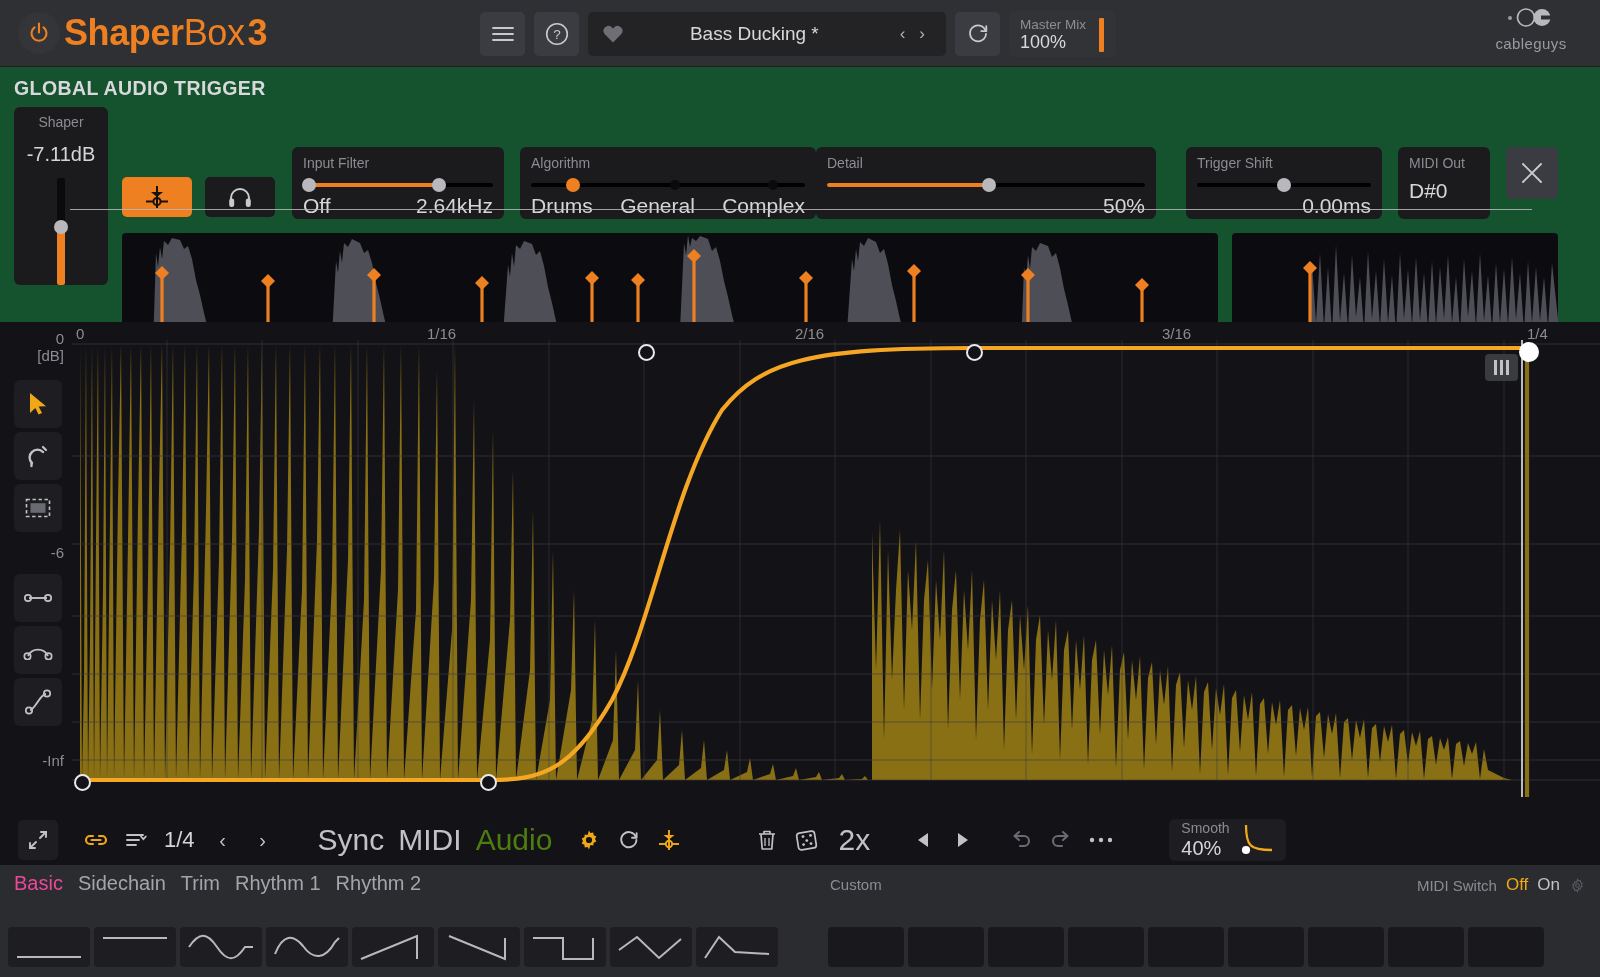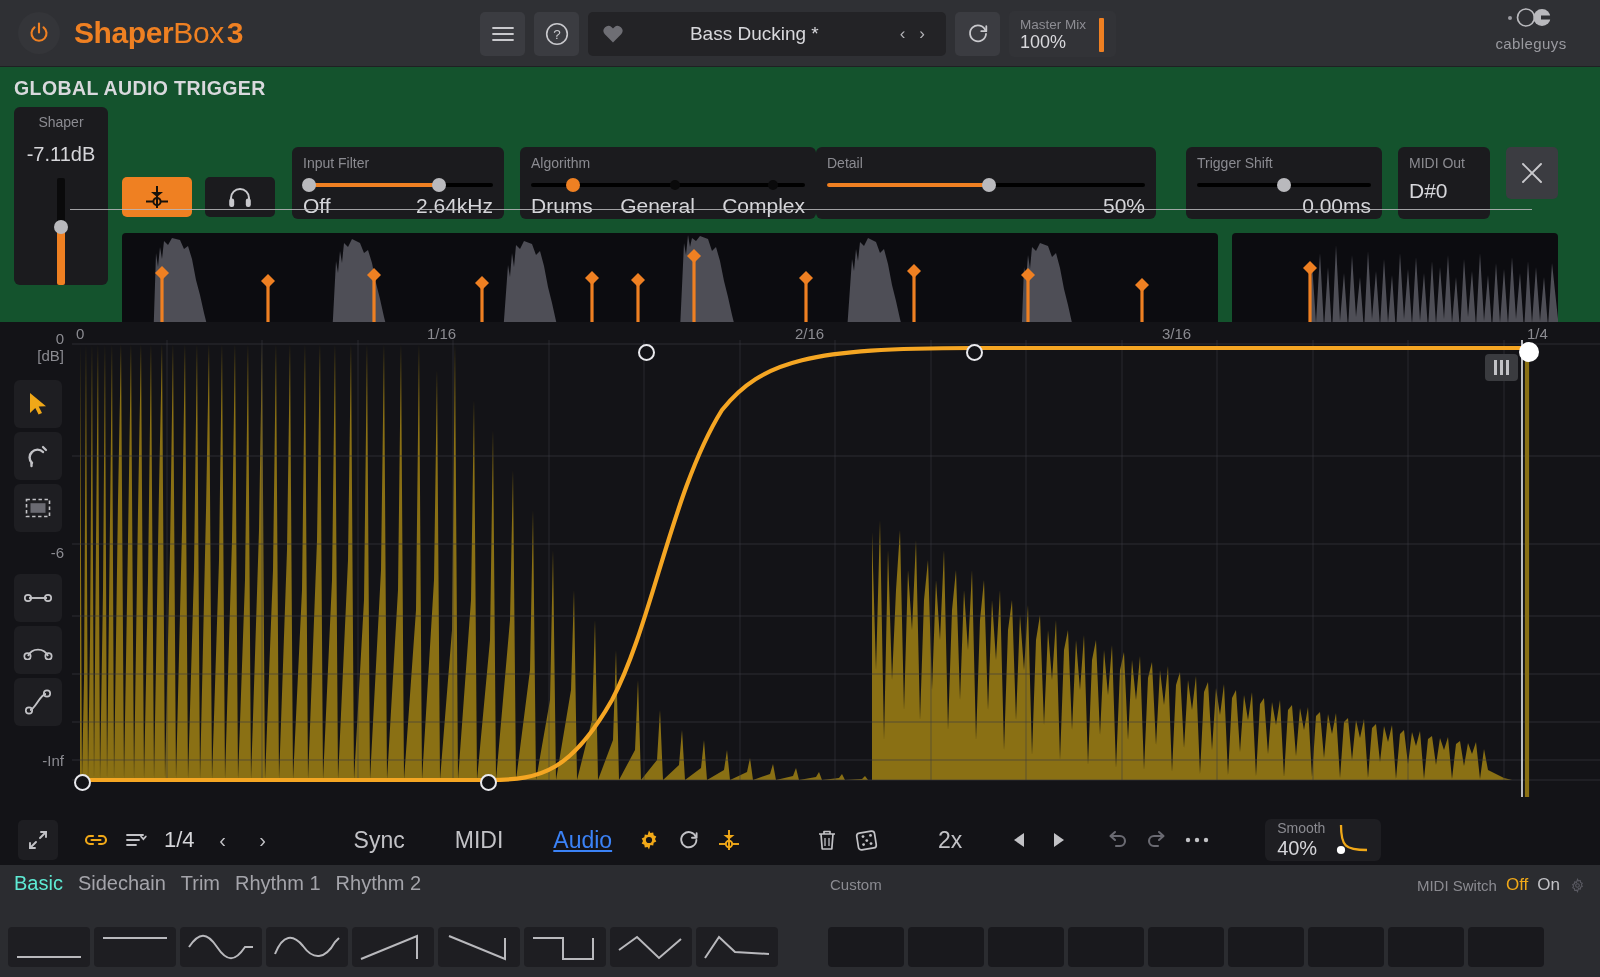--- a/index.html
+++ b/index.html
@@ -37,22 +37,22 @@
     border-bottom: 1px solid #1f2023;
   }
   .power-btn {
     width: 42px; height: 42px;
     border-radius: 50%;
     background: #343539;
     display: flex; align-items: center; justify-content: center;
     cursor: pointer;
   }
   .logo {
-    margin-left: 14px;
-    font-size: 30px;
+    margin-left: 4px;
+    font-size: 36px;
     letter-spacing: -0.4px;
     white-space: nowrap;
   }
   .logo .b1 { color: #ef8022; font-weight: bold; }
   .logo .b2 { color: #ef8022; font-weight: normal; }
   .logo .b3 { color: #ef8022; font-weight: bold; margin-left:3px;}
 
   .top-center {
     position: absolute;
     left: 480px;
@@ -351,22 +351,22 @@
   }
   .cb-btn {
     height: 40px;
     min-width: 40px;
     border-radius: 5px;
     display: flex; align-items: center; justify-content: center;
     cursor: pointer;
     color: #c2c2c6;
   }
   .cb-sq { background: #1e1e22; }
-  .cb-txt { font-size: 23px; padding: 0 7px; margin-left: 36px; }
-  .cb-txt.active { color: #3b82f6; text-decoration: underline; }
+  .cb-txt { font-size: 30px; padding: 0 7px; }
+  .cb-txt.active { color: #4d7c0f; }
   .cb-sep { width: 18px; }
   .rate { font-size: 22px; color: #d6d6da; padding: 0 8px; }
   .smooth-box {
     background: #1e1e22;
     border-radius: 6px;
     height: 42px;
     display: flex; align-items: center;
     padding: 0 10px 0 12px;
     cursor: pointer;
   }
@@ -384,21 +384,21 @@
     position: absolute;
     left: 14px; top: 7px;
     display: flex;
     gap: 15px;
   }
   .tabs span {
     font-size: 20px;
     color: #a4a4aa;
     cursor: pointer;
   }
-  .tabs span.active { color: #5eead4; }
+  .tabs span.active { color: #ec4899; }
   .customlab {
     position: absolute;
     left: 830px; top: 11px;
     font-size: 15px;
     color: #8b8b91;
   }
   .midiswitch {
     position: absolute;
     right: 14px; top: 10px;
     display: flex; align-items: center; gap: 9px;

